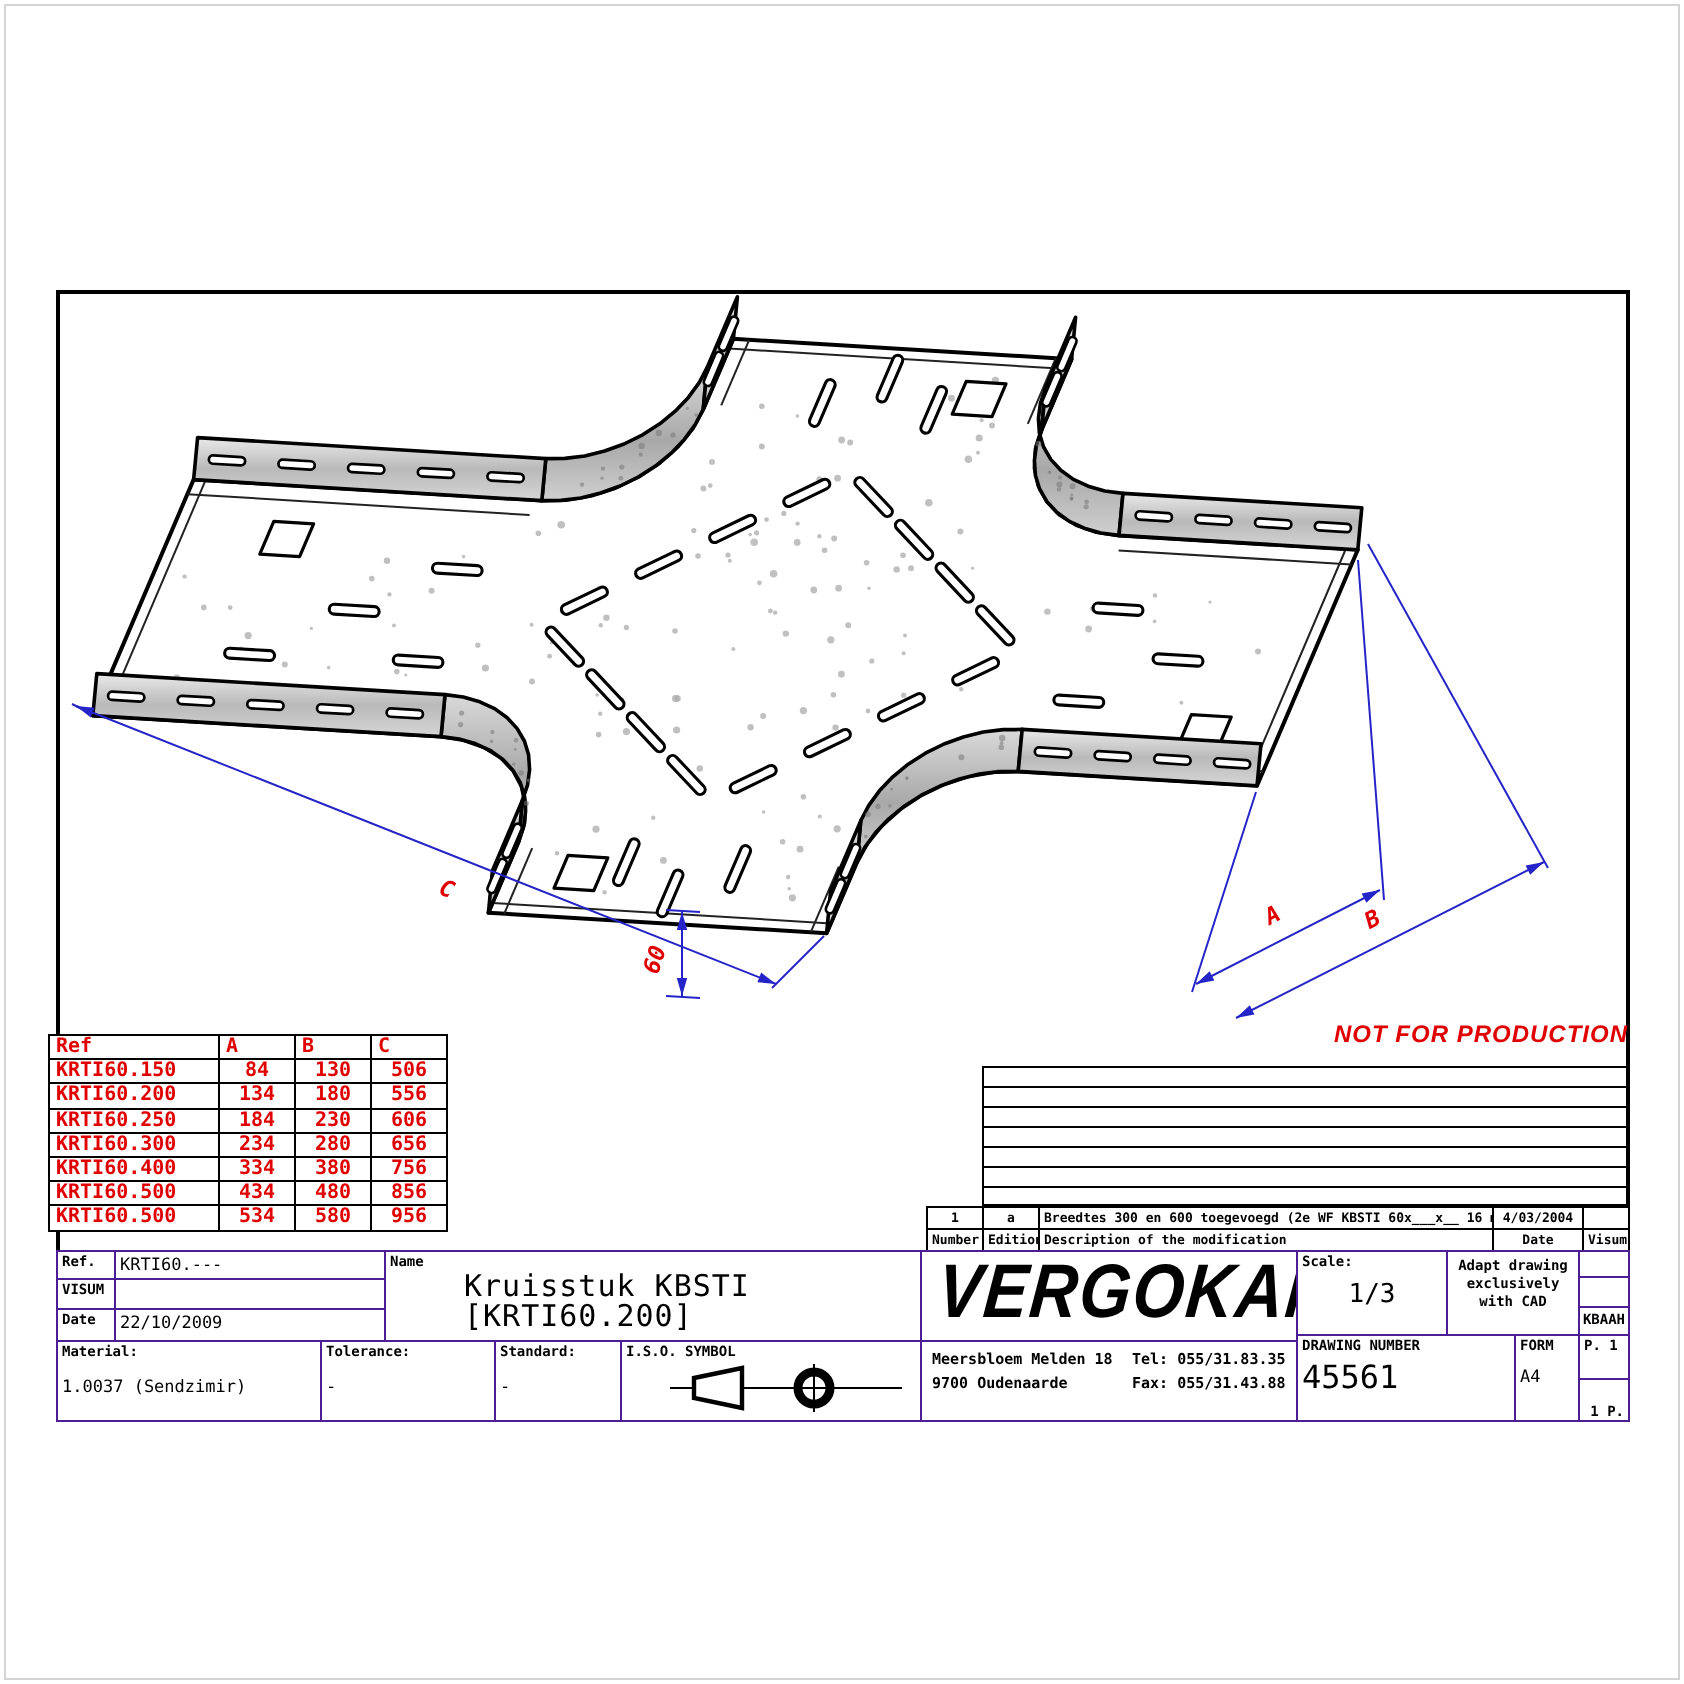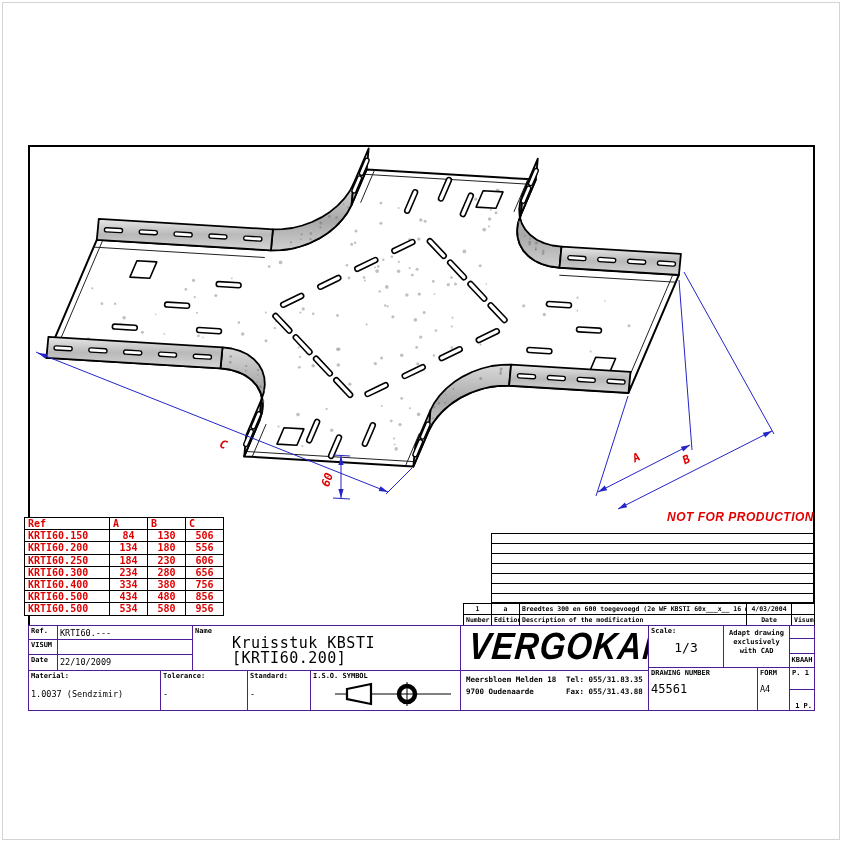--- a/index.html
+++ b/index.html
@@ -540,21 +540,21 @@
   <div class="tb ctr" style="left:723px;top:625px;width:67px;height:43px;padding-top:3px;">
     <div class="lbl" style="padding:0;">Adapt drawing</div>
     <div class="lbl" style="padding:0;">exclusively</div>
     <div class="lbl" style="padding:0;">with CAD</div>
   </div>
   <div class="tb" style="left:789px;top:625px;width:26px;height:14px;"></div>
   <div class="tb" style="left:789px;top:638px;width:26px;height:16px;"></div>
   <div class="tb lbl ctr" style="left:789px;top:653px;width:26px;height:33px;padding:2px 0 0 0;">KBAAH</div>
   <div class="tb" style="left:648px;top:667px;width:110px;height:44px;">
     <div class="lbl">DRAWING NUMBER</div>
-    <div class="val" style="font-size:12px;padding-top:6px;">45561</div>
+    <div class="val" style="font-size:16px;padding-top:6px;">45561</div>
   </div>
   <div class="tb" style="left:757px;top:667px;width:33px;height:44px;">
     <div class="lbl">FORM</div>
     <div class="val" style="padding-top:6px;">A4</div>
   </div>
   <div class="tb lbl" style="left:789px;top:667px;width:26px;height:37px;">P. 1</div>
   <div class="tb lbl rt" style="left:789px;top:689px;width:26px;height:22px;padding-top:12px;">1 P.</div>
 </div>
 
 </body></html>

